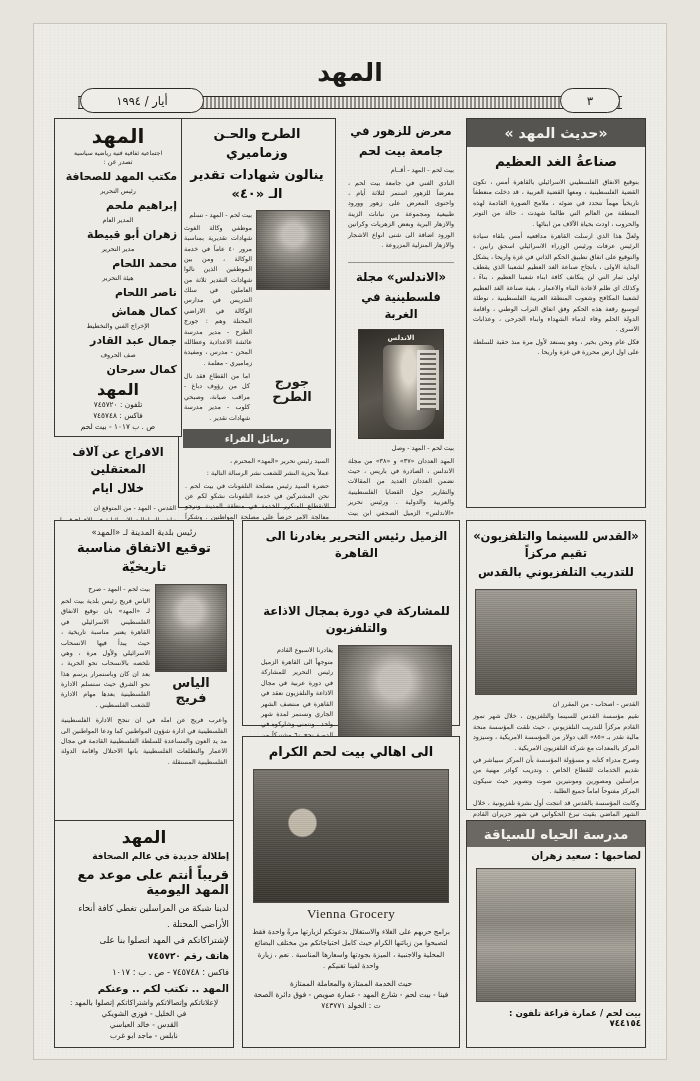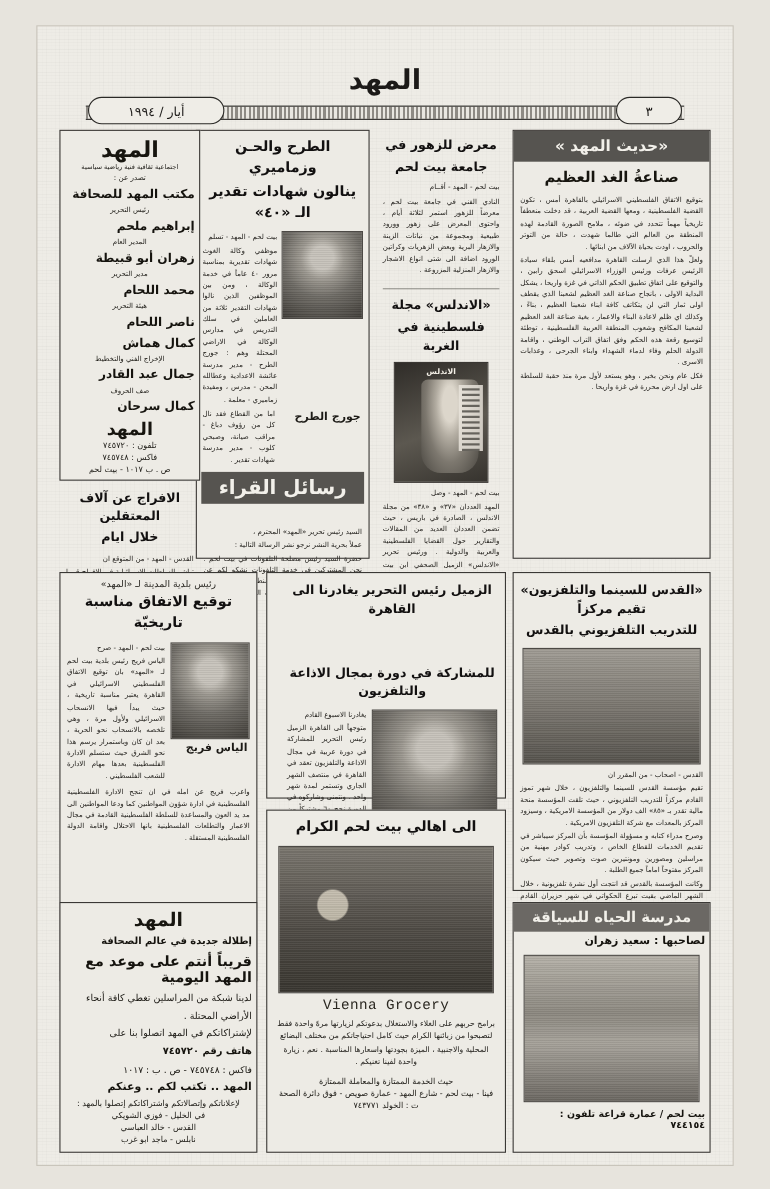--- a/index.html
+++ b/index.html
@@ -92,21 +92,21 @@
   }
   .photo.street{
     background:
       linear-gradient(180deg,#b4b0a7 0%,#8b877f 40%,#a5a199 60%,#6b6761 100%);
   }
   .photo.studio{
     background:
       linear-gradient(180deg,#9f9b93 0%,#76726b 55%,#55524c 100%);
   }
   .cap{
-    text-align:right;font-size:10px;font-weight:bold;color:#1c1a16;
+    text-align:center;font-size:13px;font-weight:bold;color:#1c1a16;
     padding:3px 2px 2px;
   }
 
   
   .magcover{
     position:relative;background:linear-gradient(160deg,#2f2c28,#5c5850 55%,#36332e);
     border:1px solid #3a3733;overflow:hidden;
   }
   .magcover .face{
     position:absolute;left:28%;top:14%;width:62%;height:78%;
@@ -125,21 +125,21 @@
     display:block;height:2px;margin:3px 3px;background:#4a4741;opacity:.8;
   }
 
   
   .adtitle{
     text-align:center;font-weight:bold;font-size:17px;color:#17150f;
     padding:6px 2px 1px;letter-spacing:-.4px;
   }
   .vienna{
     text-align:center;font-size:13px;color:#2a2720;letter-spacing:.4px;
-    padding:3px 0 1px;font-family:Liberation Mono, monospace;
+    padding:3px 0 1px;font-family:Liberation Serif, serif;
   }
   .sep{height:1px;background:#4a4844;opacity:.55;margin:4px 6px;}
   .tinyrow{font-size:7.4px;text-align:center;color:#22201b;padding:1px 4px;}
   .boldrow{font-size:9.5px;font-weight:bold;text-align:right;color:#15130e;padding:3px 4px;}
 </style>
 </head>
 <body>
 
 <div class="page">
   <div class="sheet">
@@ -207,24 +207,24 @@
         <div class="realtext" style="padding:0;flex:1 1 auto;">
           <p>بيت لحم - المهد - تسلم</p>
           <p>موظفي وكالة الغوث شهادات تقديرية بمناسبة مرور ٤٠ عاماً في خدمة الوكالة ، ومن بين الموظفين الذين نالوا شهادات التقدير ثلاثة من العاملين في سلك التدريس في مدارس الوكالة في الاراضي المحتلة وهم : جورج الطرح - مدير مدرسة عائشة الاعدادية وعطالله المحن - مدرس ، ومفيدة زماميري - معلمة .</p>
         </div>
       </div>
       <div style="display:flex;gap:4px;padding:1px 5px 0;">
         <div class="cap" style="width:72px;flex:0 0 auto;">جورج الطرح</div>
         <div class="realtext" style="padding:0;flex:1 1 auto;">اما من القطاع فقد نال كل من رؤوف دباغ - مراقب صيانة، وصبحي كلوب - مدير مدرسة شهادات تقدير .</div>
       </div>
 
-      <div class="hdrbar" style="margin:6px 4px 16px;font-size:18px;">رسائل القراء</div>
+      <div class="hdrbar" style="margin:6px 4px 4px;font-size:10px;">رسائل القراء</div>
       <div class="realtext">
         <p>السيد رئيس تحرير «المهد» المحترم ،</p>
-        <p>عملاً بحرية النشر نرجو نشر الرسالة التالية :</p>
+        <p>عملاً بحرية النشر للشعب نشر الرسالة التالية :</p>
         <p>حضرة السيد رئيس مصلحة التلفونات في بيت لحم . نحن المشتركين في خدمة التلفونات نشكو لكم عن الانقطاع المتكرر للخدمة في منطقة المدينة ونرجو معالجة الامر حرصاً على مصلحة المواطنين . وشكراً للاهتمام ، والى الامام .</p>
       </div>
     </div>
 
     <div class="col" style="left:20px;top:94px;width:128px;height:390px;">
       <div class="box" style="padding:0 0 4px;">
         <div class="adtitle" style="font-size:20px;padding:5px 2px 0;">المهد</div>
         <div class="tinyrow" style="font-size:6px;">اجتماعية ثقافية فنية رياضية سياسية</div>
         <div class="tinyrow" style="font-size:6.5px;">تصدر عن :</div>
         <div class="boldrow" style="font-size:11px;">مكتب المهد للصحافة</div>

